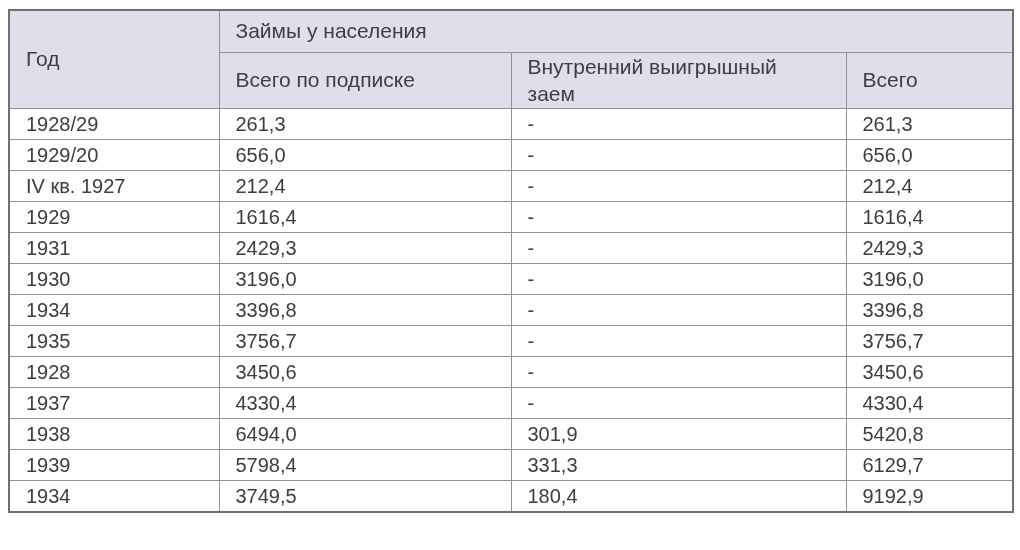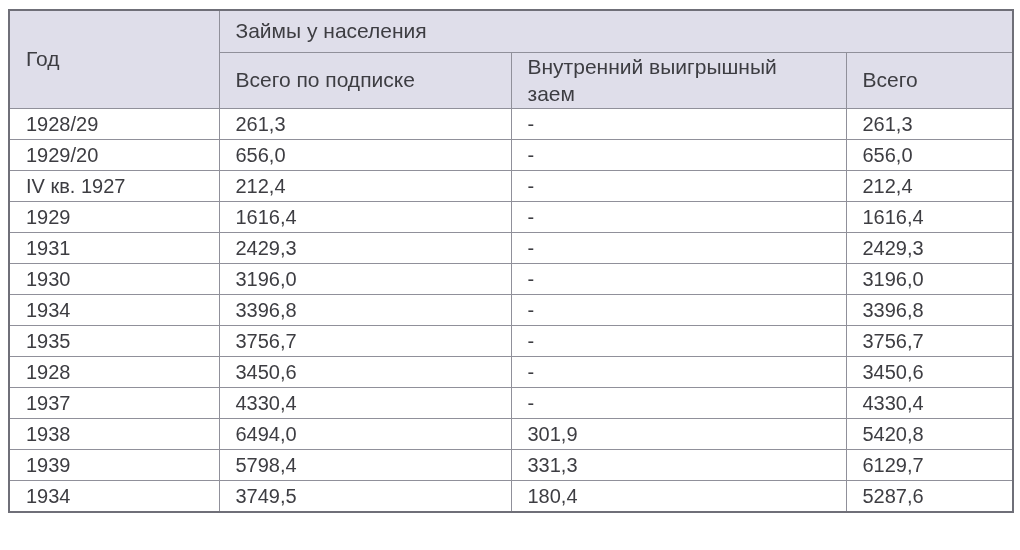--- a/index.html
+++ b/index.html
@@ -157,17 +157,17 @@
     <td>1939</td>
     <td>5798,4</td>
     <td>331,3</td>
     <td>6129,7</td>
   </tr>
 
   <tr>
     <td>1934</td>
     <td>3749,5</td>
     <td>180,4</td>
-    <td>5287,6</td>
+    <td>9192,9</td>
   </tr>
 </tbody>
   </table>
 </div>
 
 </body></html>

